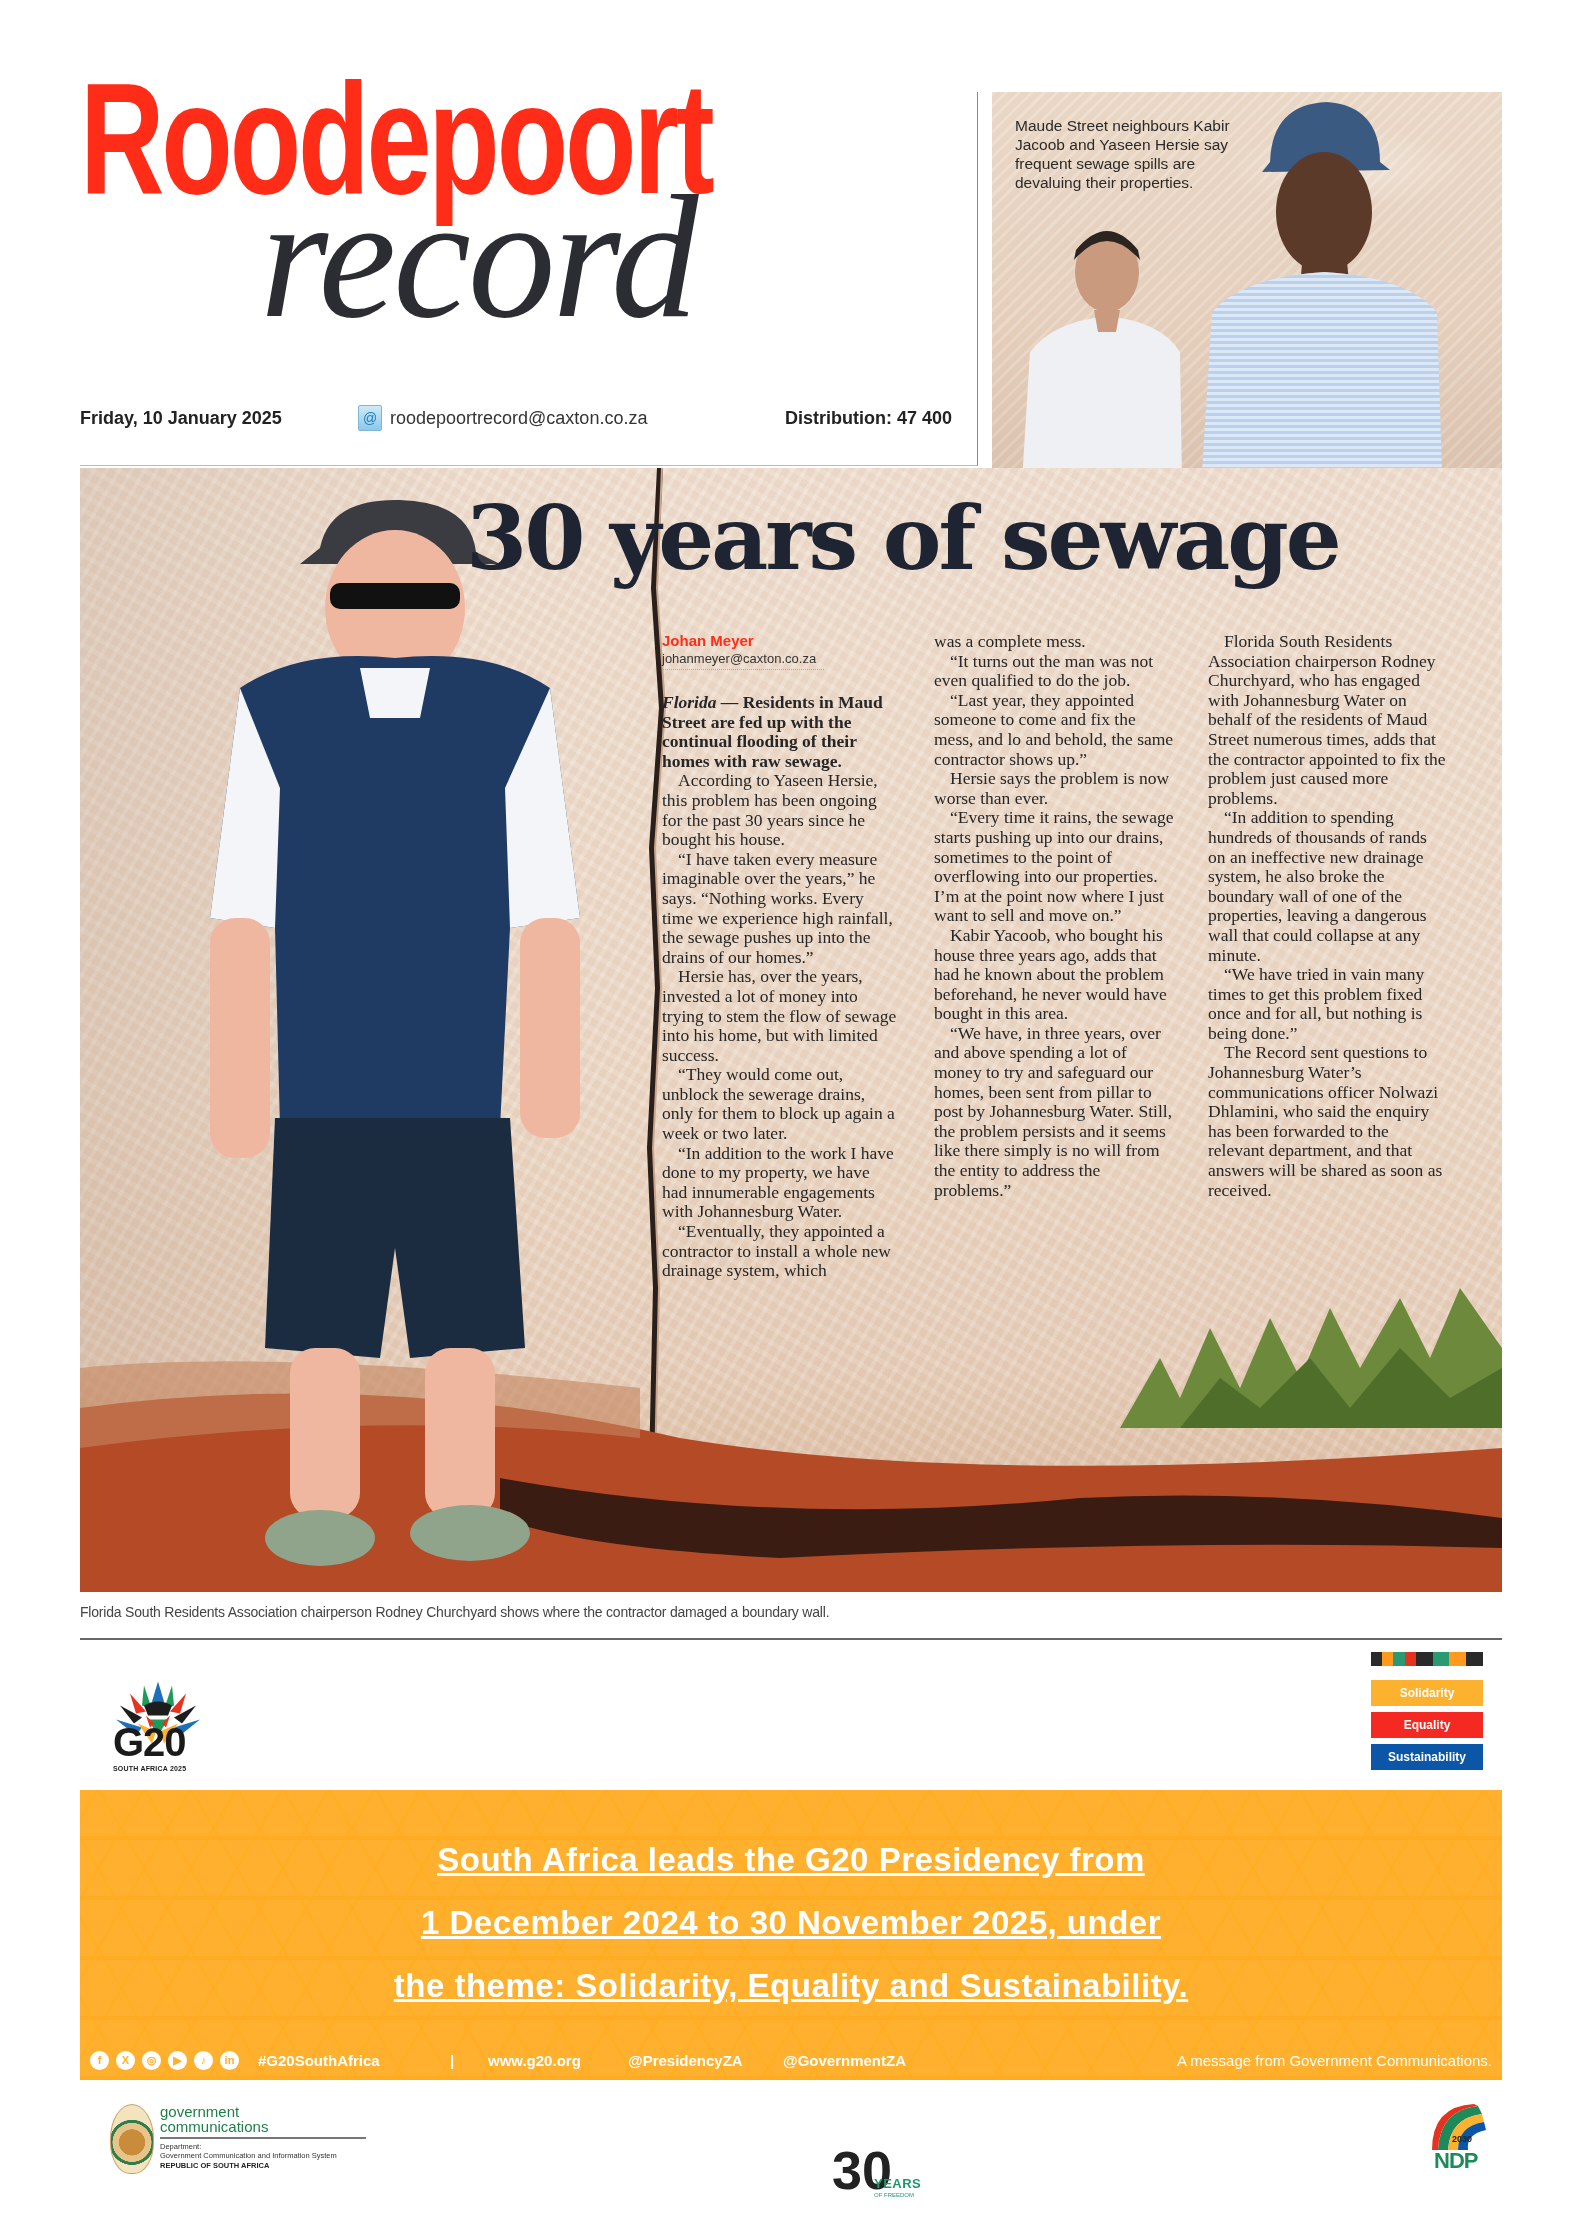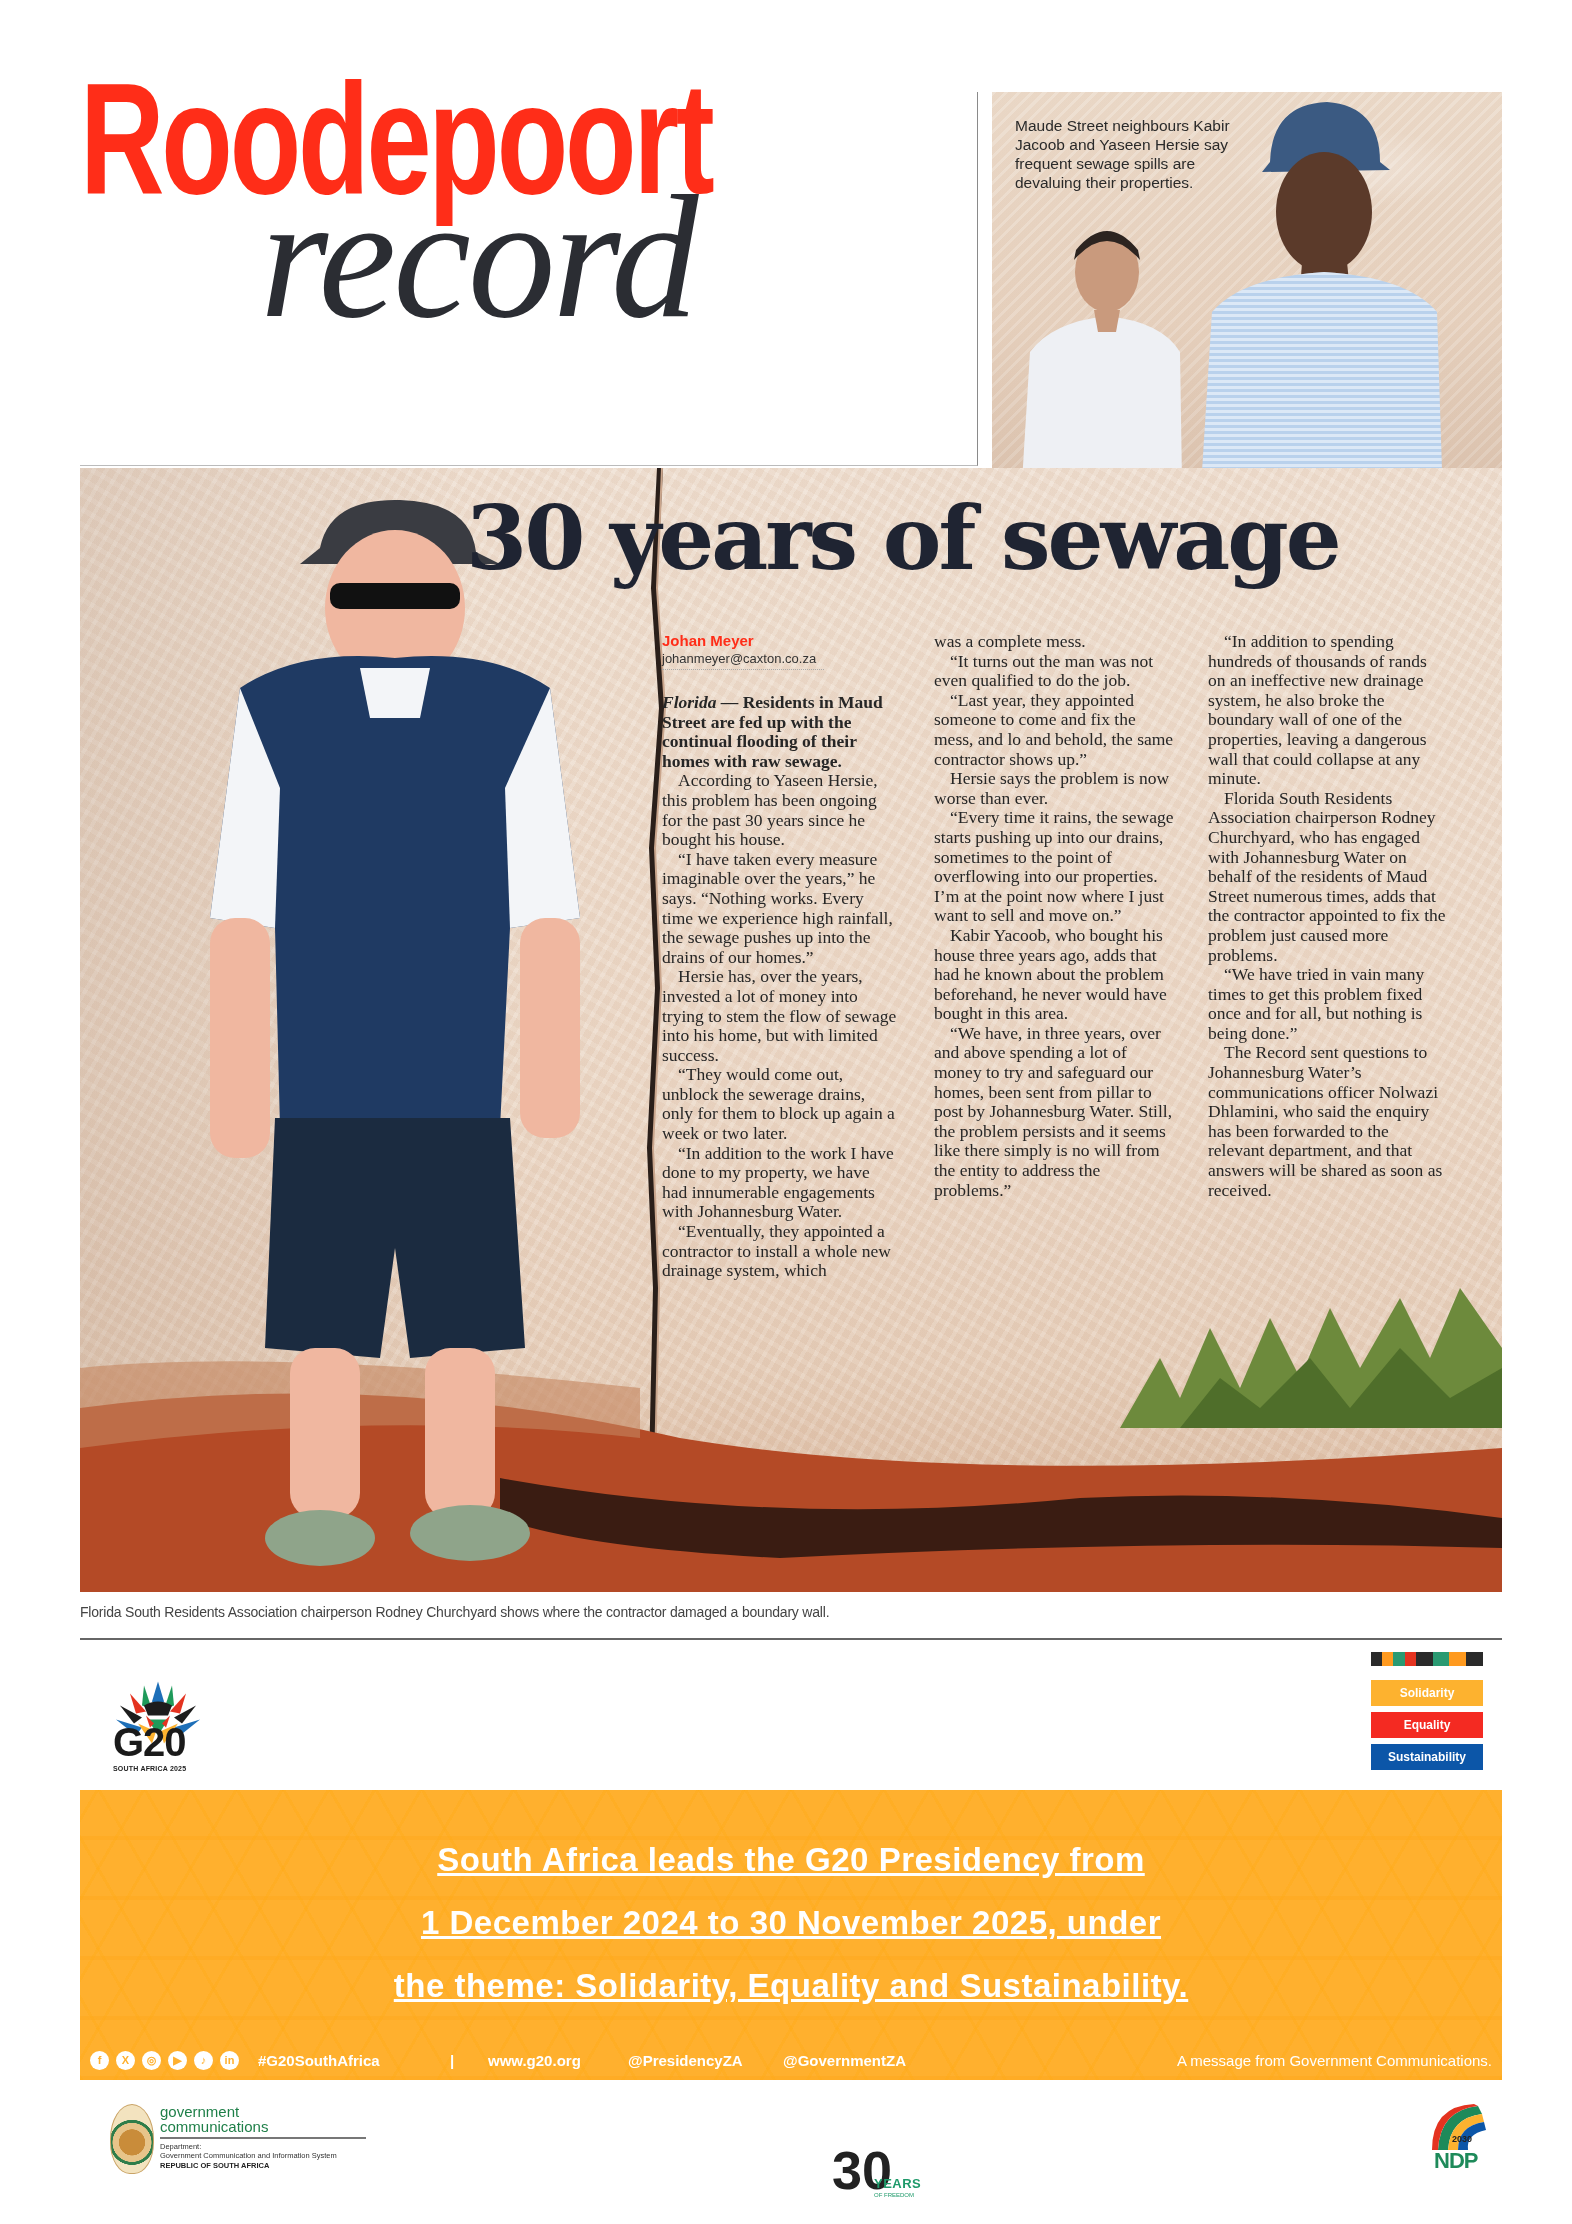--- a/index.html
+++ b/index.html
@@ -106,20 +106,28 @@
   .ndp-year { position: absolute; left: 22px; top: 30px; font-size: 9px; font-weight: 700; color: #222; }
   .ndp-text { position: absolute; left: 4px; top: 44px; font-size: 22px; font-weight: 700; color: #1e8a5a; letter-spacing: -1px; }
 </style>
 </head>
 <body>
 
 <div class="masthead-border"></div>
 <div class="masthead">
   <div class="brand-top"><span>Roodepoort</span></div>
   <div class="brand-bottom">record</div>
+  <div class="meta-row">
+    <span class="meta-date">Friday, 10 January 2025</span>
+    <span class="meta-email">
+      <span class="email-icon">@</span>
+      <span>roodepoortrecord@caxton.co.za</span>
+    </span>
+    <span class="meta-dist">Distribution: 47 400</span>
+  </div>
 </div>
 
 <div class="photo-top">
   <svg class="person-young" viewBox="0 0 170 270">
     <ellipse cx="95" cy="60" rx="32" ry="40" fill="#c99a7d"></ellipse>
     <path d="M62 48 Q95 10 128 48 L126 38 Q95 0 64 38 Z" fill="#2c2420"></path>
     <path d="M10 270 L18 140 Q40 110 95 104 Q150 110 168 140 L170 270 Z" fill="#eef0f4"></path>
     <path d="M82 98 L108 98 L104 120 L86 120 Z" fill="#c99a7d"></path>
   </svg>
   <svg class="person-older" viewBox="0 0 240 380">
@@ -189,22 +197,22 @@
     <p class="cont">was a complete mess.</p>
     <p>“It turns out the man was not even qualified to do the job.</p>
     <p>“Last year, they appointed someone to come and fix the mess, and lo and behold, the same contractor shows up.”</p>
     <p>Hersie says the problem is now worse than ever.</p>
     <p>“Every time it rains, the sewage starts pushing up into our drains, sometimes to the point of overflowing into our properties. I’m at the point now where I just want to sell and move on.”</p>
     <p>Kabir Yacoob, who bought his house three years ago, adds that had he known about the problem beforehand, he never would have bought in this area.</p>
     <p>“We have, in three years, over and above spending a lot of money to try and safeguard our homes, been sent from pillar to post by Johannesburg Water. Still, the problem persists and it seems like there simply is no will from the entity to address the problems.”</p>
   </div>
 
   <div class="col col3">
+    <p>Florida South Residents Association chairperson Rodney Churchyard, who has engaged with Johannesburg Water on behalf of the residents of Maud Street numerous times, adds that the contractor appointed to fix the problem just caused more problems.</p>
     <p>“In addition to spending hundreds of thousands of rands on an ineffective new drainage system, he also broke the boundary wall of one of the properties, leaving a dangerous wall that could collapse at any minute.</p>
-    <p>Florida South Residents Association chairperson Rodney Churchyard, who has engaged with Johannesburg Water on behalf of the residents of Maud Street numerous times, adds that the contractor appointed to fix the problem just caused more problems.</p>
     <p>“We have tried in vain many times to get this problem fixed once and for all, but nothing is being done.”</p>
     <p>The Record sent questions to Johannesburg Water’s communications officer Nolwazi Dhlamini, who said the enquiry has been forwarded to the relevant department, and that answers will be shared as soon as received.</p>
   </div>
 </div>
 
 <div class="main-caption">Florida South Residents Association chairperson Rodney Churchyard shows where the contractor damaged a boundary wall.</div>
 <div class="main-rule"></div>
 
 <svg class="g20-logo" viewBox="0 0 100 70">
   <path d="M50 2 L44 22 L50 30 L56 22 Z" fill="#1d6fb8"></path>

